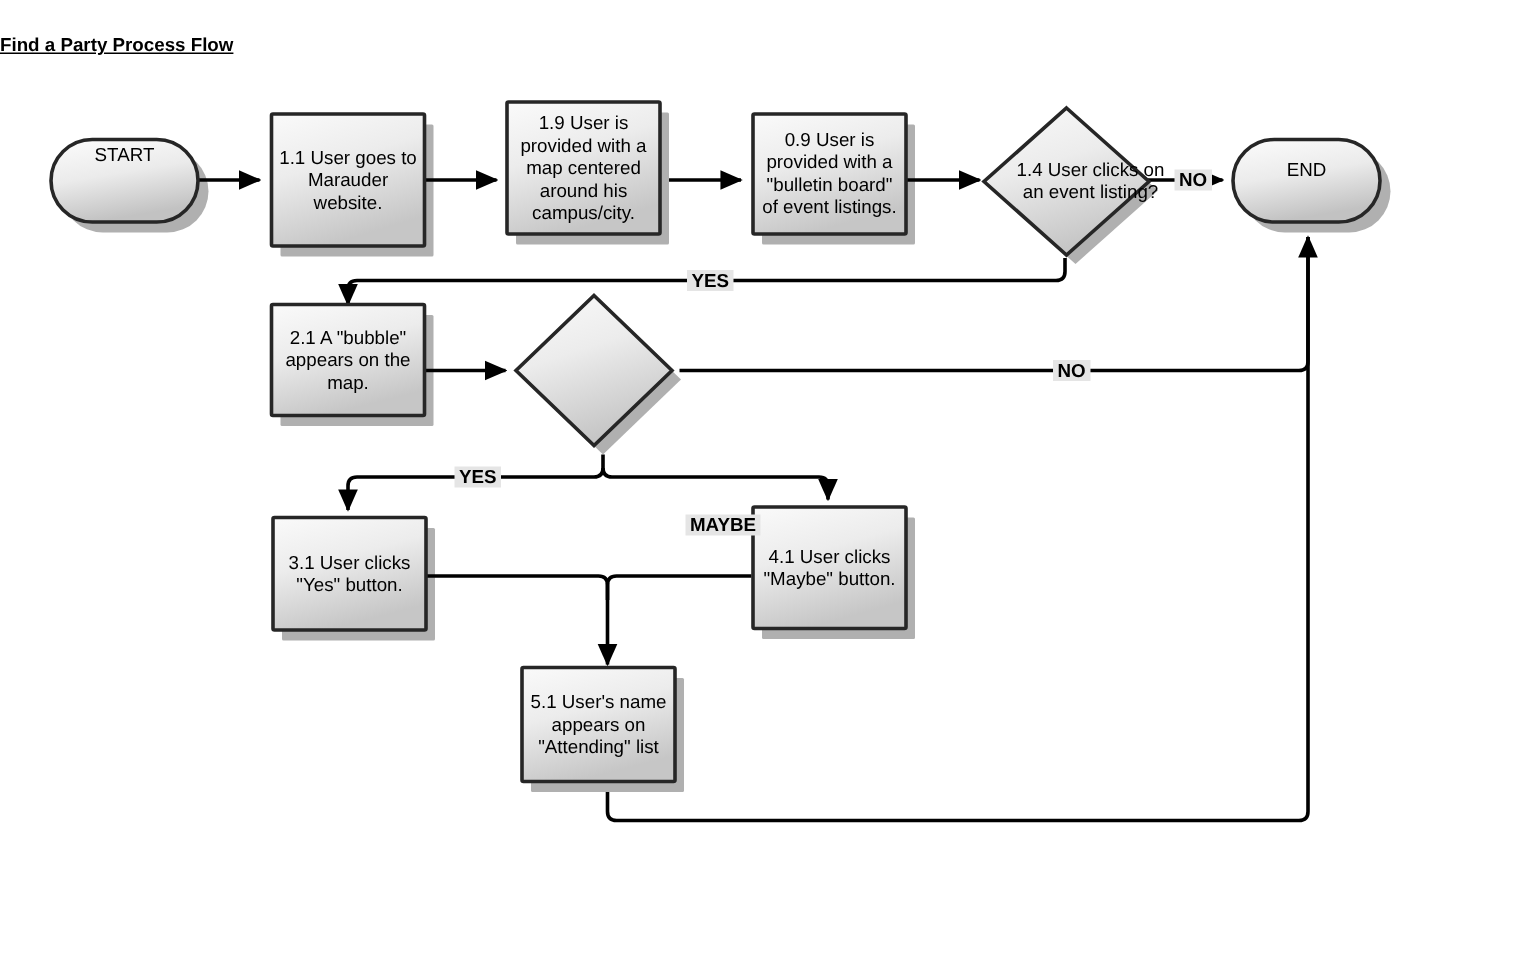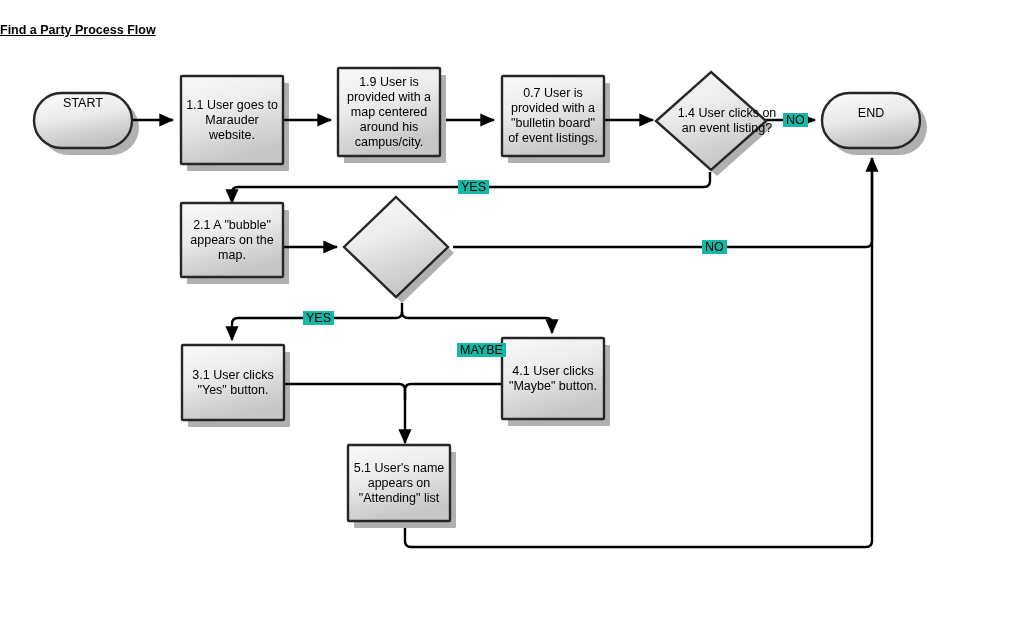--- a/index.html
+++ b/index.html
@@ -33,24 +33,25 @@
     font-size: 12.5px;
     line-height: 15px;
     color: #000000;
     pointer-events: none;
     white-space: pre-line;
   }
   .edge-label {
     position: absolute;
     font-size: 12.5px;
     color: #000000;
-    background: #14b8a6;
+    background: #e5e5e5;
     padding: 0 3px;
     line-height: 14px;
     white-space: nowrap;
+    font-weight: bold;
   }
   #diagram-title {
     position: absolute;
     left: 0;
     top: 23px;
     width: 1021px;
     text-align: left;
     font-size: 12.5px;
     font-weight: bold;
     text-decoration: underline;
@@ -134,21 +135,21 @@
       <rect x="822" y="93" width="98" height="55" rx="27.5" fill="url(#termGrad)"></rect>
     </g>
   </svg>
 
   <div class="node-text" style="left:34px;top:76px;width:98px;height:55px;">START</div>
 
   <div class="node-text" style="left:185px;top:76px;width:94px;height:88px;">1.1 User goes to Marauder website.</div>
 
   <div class="node-text" style="left:342px;top:68px;width:94px;height:88px;">1.9 User is provided with  a map centered around his campus/city.</div>
 
-  <div class="node-text" style="left:505px;top:76px;width:96px;height:80px;">0.7 User is provided with a "bulletin board" of event listings.</div>
+  <div class="node-text" style="left:505px;top:76px;width:96px;height:80px;">0.9 User is provided with a "bulletin board" of event listings.</div>
 
   <div class="node-text" style="left:671px;top:85px;width:112px;height:72px;">1.4 User clicks on an event listing?</div>
 
   <div class="node-text" style="left:822px;top:93px;width:98px;height:40px;">END</div>
 
   <div class="node-text" style="left:185px;top:203px;width:94px;height:74px;">2.1 A "bubble" appears on the map.</div>
 
 
   <div class="node-text" style="left:186px;top:345px;width:94px;height:75px;">3.1 User clicks "Yes" button.</div>
 

